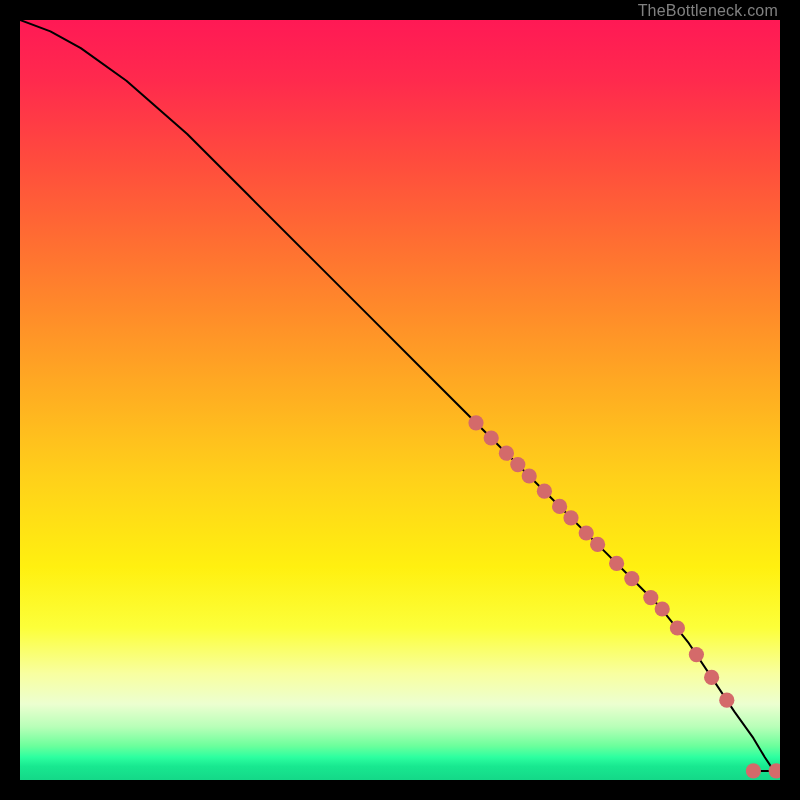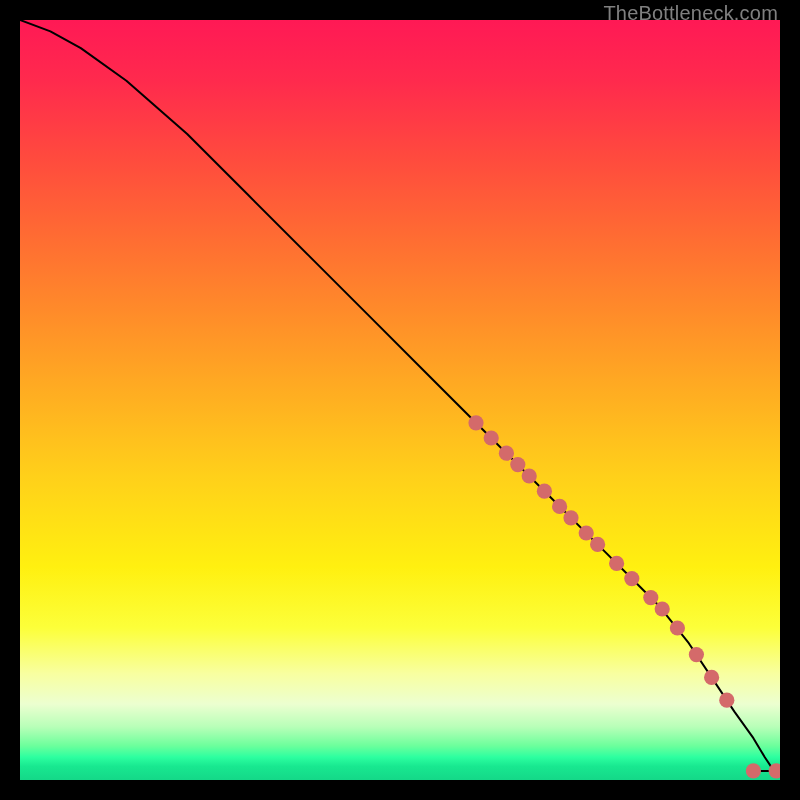--- a/index.html
+++ b/index.html
@@ -49,21 +49,21 @@
     left: 0;
     top: 0;
     width: 760px;
     height: 760px;
   }
   .watermark {
     position: absolute;
     top: 2px;
     right: 22px;
     color: #808080;
-    font-size: 20px;
+    font-size: 16px;
     letter-spacing: 0.2px;
     font-weight: 400;
   }
 </style>
 </head>
 <body>
 
 <div class="frame">
   <div class="plot-area">
     <svg class="curve-svg" viewBox="0 0 760 760" preserveAspectRatio="none">

